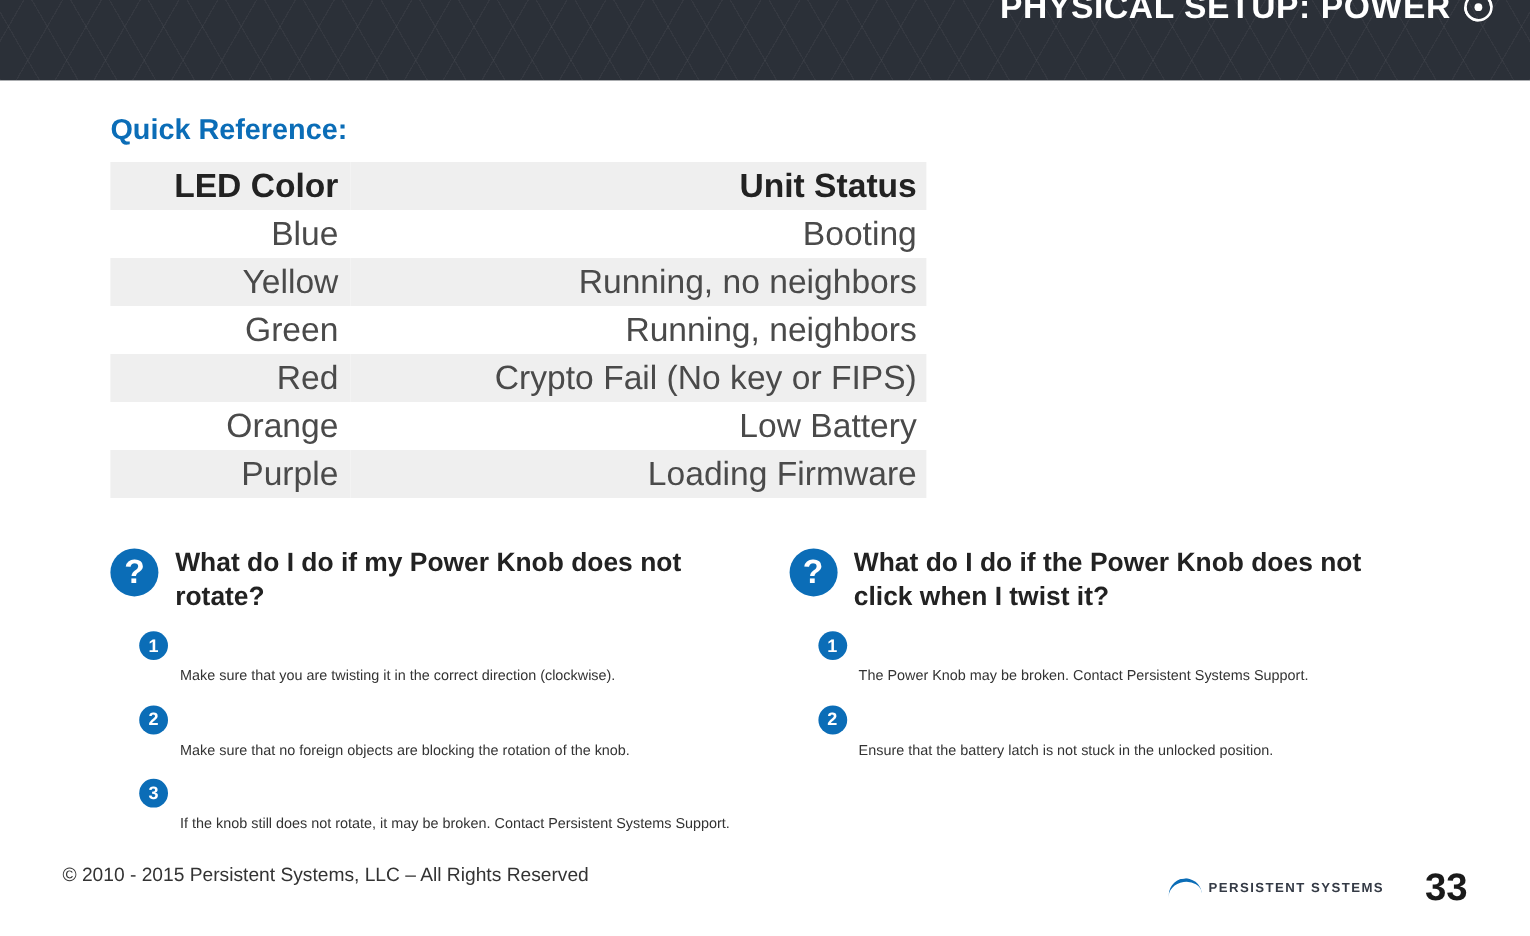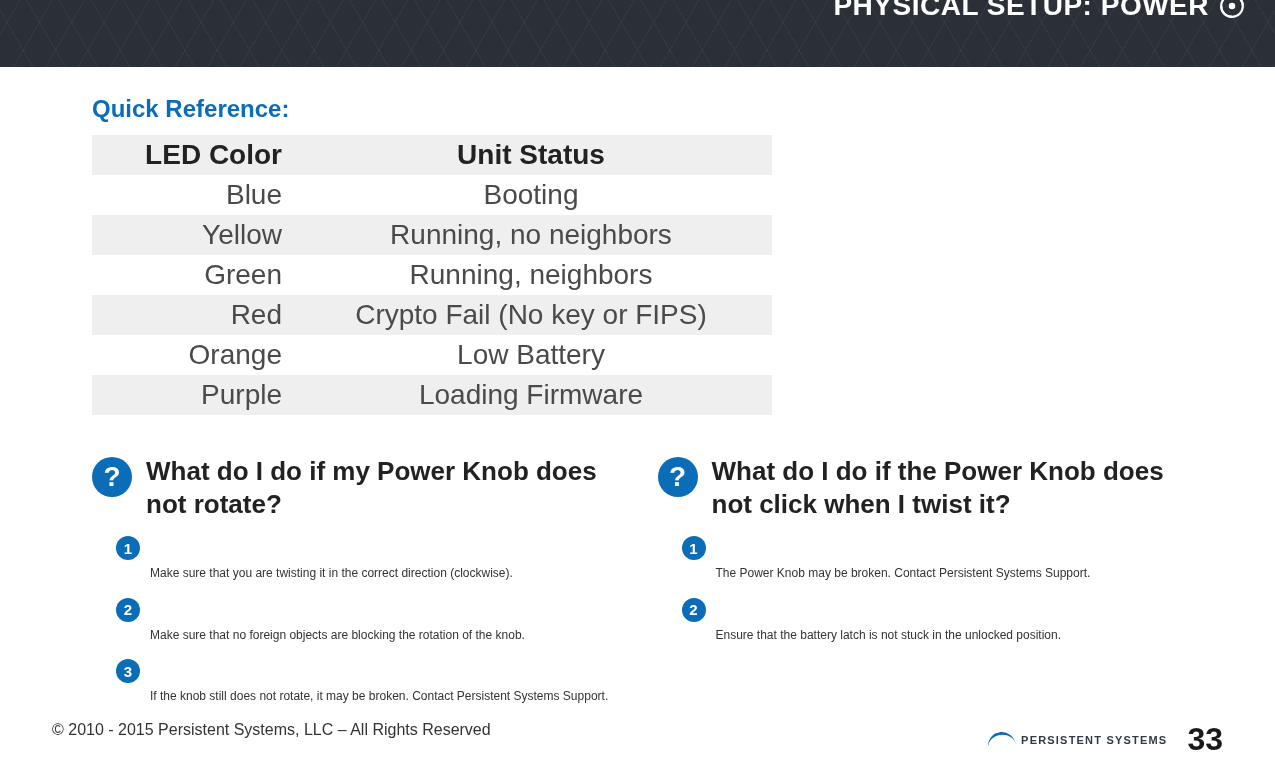--- a/index.html
+++ b/index.html
@@ -52,21 +52,21 @@
   .led-table {
     width: 680px;
     border-collapse: collapse;
   }
   .led-table td {
     padding: 4px 8px;
     font-size: 28px;
     color: #4a4a4a;
   }
   .led-table .col-color { width: 200px; text-align: right; padding-right: 10px; }
-  .led-table .col-status { text-align: center; padding-left: 6px; }
+  .led-table .col-status { text-align: right; padding-left: 6px; }
   .led-table .hdr td { font-weight: 700; color: #222222; }
   .led-table .shade td { background: #efefef; }
   .faq-grid {
     display: grid;
     grid-template-columns: 1fr 1fr;
     column-gap: 40px;
     margin-top: 40px;
   }
   .faq-block { }
   .faq-q-row {
@@ -83,21 +83,21 @@
     color: #ffffff;
     font-size: 28px;
     font-weight: 700;
     display: flex;
     align-items: center;
     justify-content: center;
     line-height: 1;
     margin-top: 2px;
   }
   .faq-q-text {
-    font-size: 26px;
+    font-size: 22px;
     font-weight: 700;
     color: #222222;
     line-height: 1.25;
   }
   .faq-step {
     display: flex;
     align-items: flex-start;
     gap: 10px;
     margin-left: 24px;
     margin-bottom: 14px;
@@ -123,21 +123,21 @@
   }
   .footer {
     position: absolute;
     left: 0; right: 0;
     bottom: 22px;
     padding: 0 52px;
     display: flex;
     justify-content: space-between;
   }
   .copyright { font-size: 16px; color: #333333; }
-  .footer-right { display: flex; align-items: center; gap: 20px; }
+  .footer-right { display: flex; align-items: center; gap: 34px; }
   .ps-logo {
     display: flex; align-items: center; gap: 6px;
     font-size: 11px; letter-spacing: 1.2px; font-weight: 700;
     color: #343a45;
   }
   .ps-swoosh {
     width: 28px; height: 16px; position: relative;
   }
   .ps-swoosh::before {
     content: ""; position: absolute; inset: 0;

